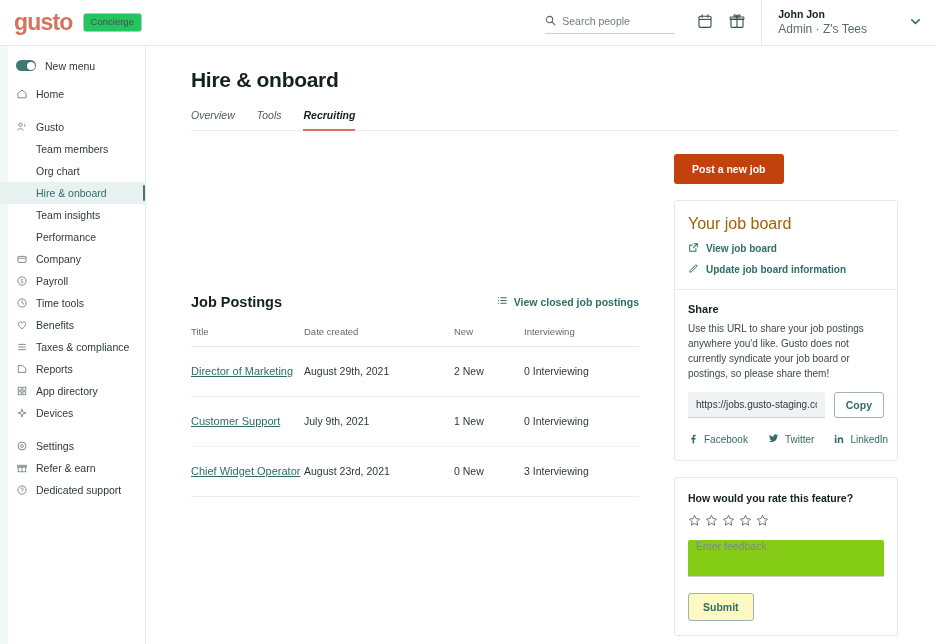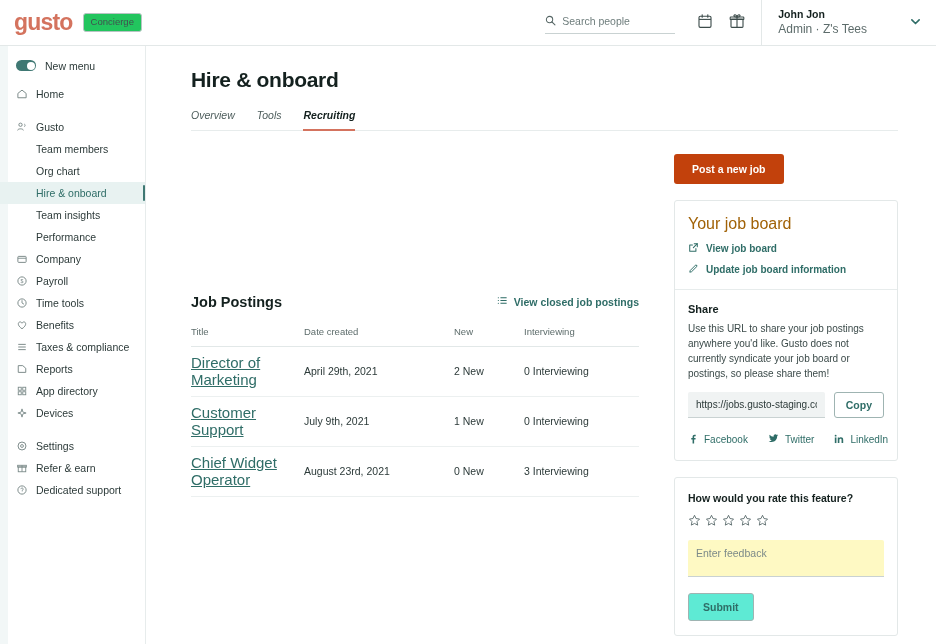--- a/index.html
+++ b/index.html
@@ -115,21 +115,21 @@
   table.postings { width: 100%; border-collapse: collapse; margin-top: 16px; }
   table.postings th {
     text-align: left; font-size: 9.5px; font-weight: 400; color: #5d6c6b;
     padding: 0 0 9px 0; border-bottom: 1px solid #e2e8e8;
   }
   table.postings td {
     font-size: 10.5px; color: #2c3a39; height: 50px;
     border-bottom: 1px solid #ecf0f0; vertical-align: middle;
   }
   table.postings tr:last-child td { border-bottom: 1px solid #ecf0f0; }
-  .job-link { color: #2f6d67; text-decoration: underline; cursor: pointer; font-size: 15px; }
+  .job-link { color: #2f6d67; text-decoration: underline; cursor: pointer; font-size: 11px; }
   .col-date { width: 150px; }
   .col-new { width: 70px; }
   .col-int { width: 115px; }
 
   
   .btn-primary {
     display: inline-block; background: #c2410c; color: #fff;
     font-size: 10.5px; font-weight: 700; padding: 9px 18px;
     border: none; border-radius: 3px; cursor: pointer;
     font-family: "Liberation Sans", sans-serif;
@@ -157,27 +157,27 @@
     font-family: "Liberation Sans", sans-serif;
   }
   .socials { display: flex; gap: 20px; margin-top: 15px; }
   .social { display: flex; align-items: center; gap: 6px; color: #2f6d67; font-size: 10px; cursor: pointer; }
 
   .feedback-q { font-size: 10.5px; font-weight: 700; color: #14211f; }
   .stars { display: flex; gap: 4px; margin-top: 9px; }
   .star { cursor: pointer; display: block; }
   .feedback-area {
     width: 100%; height: 37px; resize: none;
-    background: #fef9c3; border: none; border-bottom: 1px solid #c9d2d2;
-    border-radius: 2px 2px 0 0; margin-top: 9px; padding: 7px 8px;
+    background: #84cc16; border: none; border-bottom: 1px solid #c9d2d2;
+    border-radius: 2px 2px 0 0; margin-top: 9px; padding: 0 8px;
     font-family: "Liberation Sans", sans-serif; font-size: 10.5px; color: #3b4a49; outline: none;
   }
   .feedback-area::placeholder { color: #7c8a89; }
   .btn-submit {
-    margin-top: 12px; background: #5eead4; border: 1px solid #9fb4b2; border-radius: 3px;
+    margin-top: 12px; background: #fef9c3; border: 1px solid #9fb4b2; border-radius: 3px;
     color: #2f6d67; font-size: 10.5px; font-weight: 700; padding: 7px 14px; cursor: pointer;
     font-family: "Liberation Sans", sans-serif;
   }
 </style>
 </head>
 <body>
 
 <div class="app">
 
   <div class="topbar">
@@ -416,21 +416,21 @@
               <tr>
                 <th>Title</th>
                 <th class="col-date">Date created</th>
                 <th class="col-new">New</th>
                 <th class="col-int">Interviewing</th>
               </tr>
             </thead>
             <tbody>
               <tr>
                 <td><span class="job-link">Director of Marketing</span></td>
-                <td>April 29th, 2021</td>
+                <td>August 29th, 2021</td>
                 <td>2 New</td>
                 <td>0 Interviewing</td>
               </tr>
               <tr>
                 <td><span class="job-link">Customer Support</span></td>
                 <td>July 9th, 2021</td>
                 <td>1 New</td>
                 <td>0 Interviewing</td>
               </tr>
               <tr>

